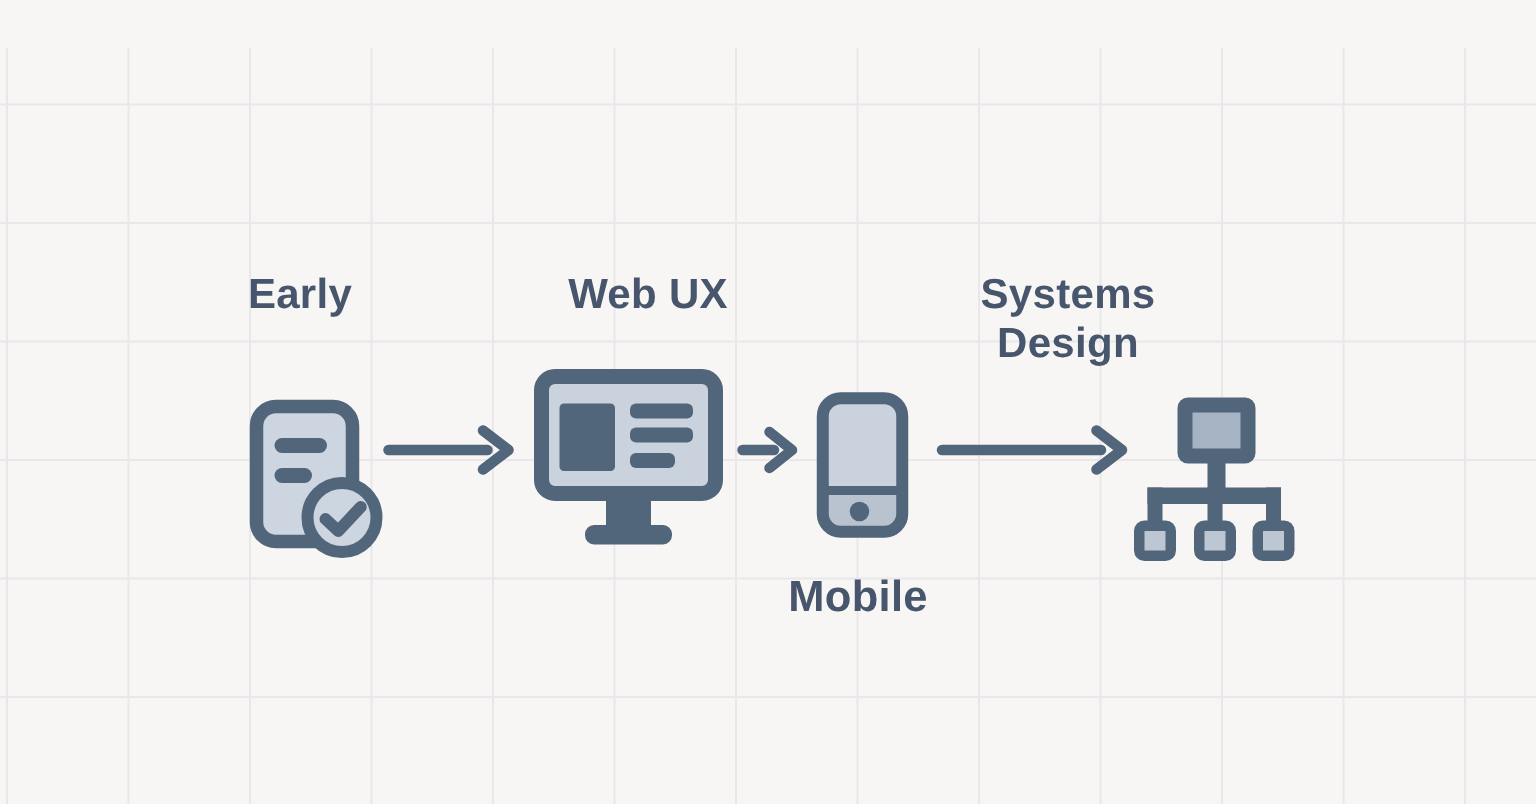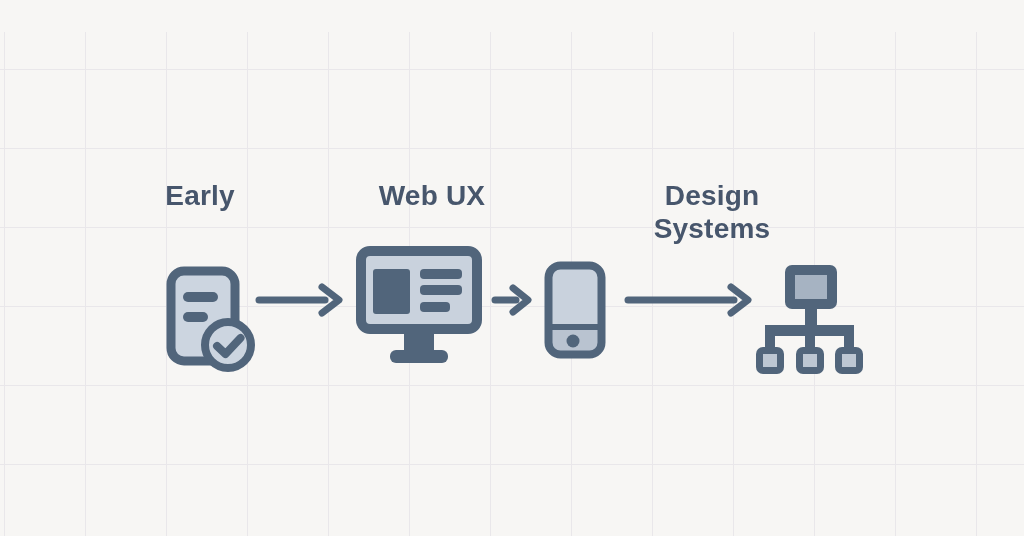--- a/index.html
+++ b/index.html
@@ -98,29 +98,32 @@
     <path d="M22 6 L37 18 L22 30" class="arrow-line"></path>
   </svg>
 
   <svg class="icon-phone" width="62" height="98" viewBox="0 0 62 98">
     <rect x="4.5" y="4.5" width="53" height="89" rx="12" class="fill-screen"></rect>
     <path d="M7 68 h48 v12 a12 12 0 0 1 -12 12 H19 a12 12 0 0 1 -12 -12 z" class="fill-band"></path>
     <rect x="5" y="63" width="52" height="6" class="fill-ink"></rect>
     <circle cx="29" cy="80" r="6.5" class="fill-ink"></circle>
     <rect x="4.5" y="4.5" width="53" height="89" rx="12" class="no-fill stroke-ink" stroke-width="8"></rect>
   </svg>
+  <div class="label label-mobile">
+    <span>Mobile</span>
+  </div>
 
   <svg class="arrow-3" width="128" height="36" viewBox="0 0 128 36">
     <path d="M4 18 H110" class="arrow-line"></path>
     <path d="M107 5 L124 18 L107 31" class="arrow-line"></path>
   </svg>
 
   <div class="label label-design">
+    <span>Systems</span>
     <span>Design</span>
-    <span>Systems</span>
   </div>
   <svg class="icon-org" width="112" height="112" viewBox="0 0 112 112">
     <rect x="52" y="42" width="12" height="26" class="fill-ink"></rect>
     <rect x="12" y="62" width="89" height="11" class="fill-ink"></rect>
     <rect x="12" y="62" width="10" height="26" class="fill-ink"></rect>
     <rect x="52" y="62" width="10" height="26" class="fill-ink"></rect>
     <rect x="91" y="62" width="10" height="26" class="fill-ink"></rect>
     <rect x="32" y="2" width="52" height="44" rx="7" class="fill-ink"></rect>
     <rect x="42" y="12" width="32" height="24" class="fill-top-inner"></rect>
     <rect x="3" y="84" width="28" height="27" rx="7" class="fill-ink"></rect>

